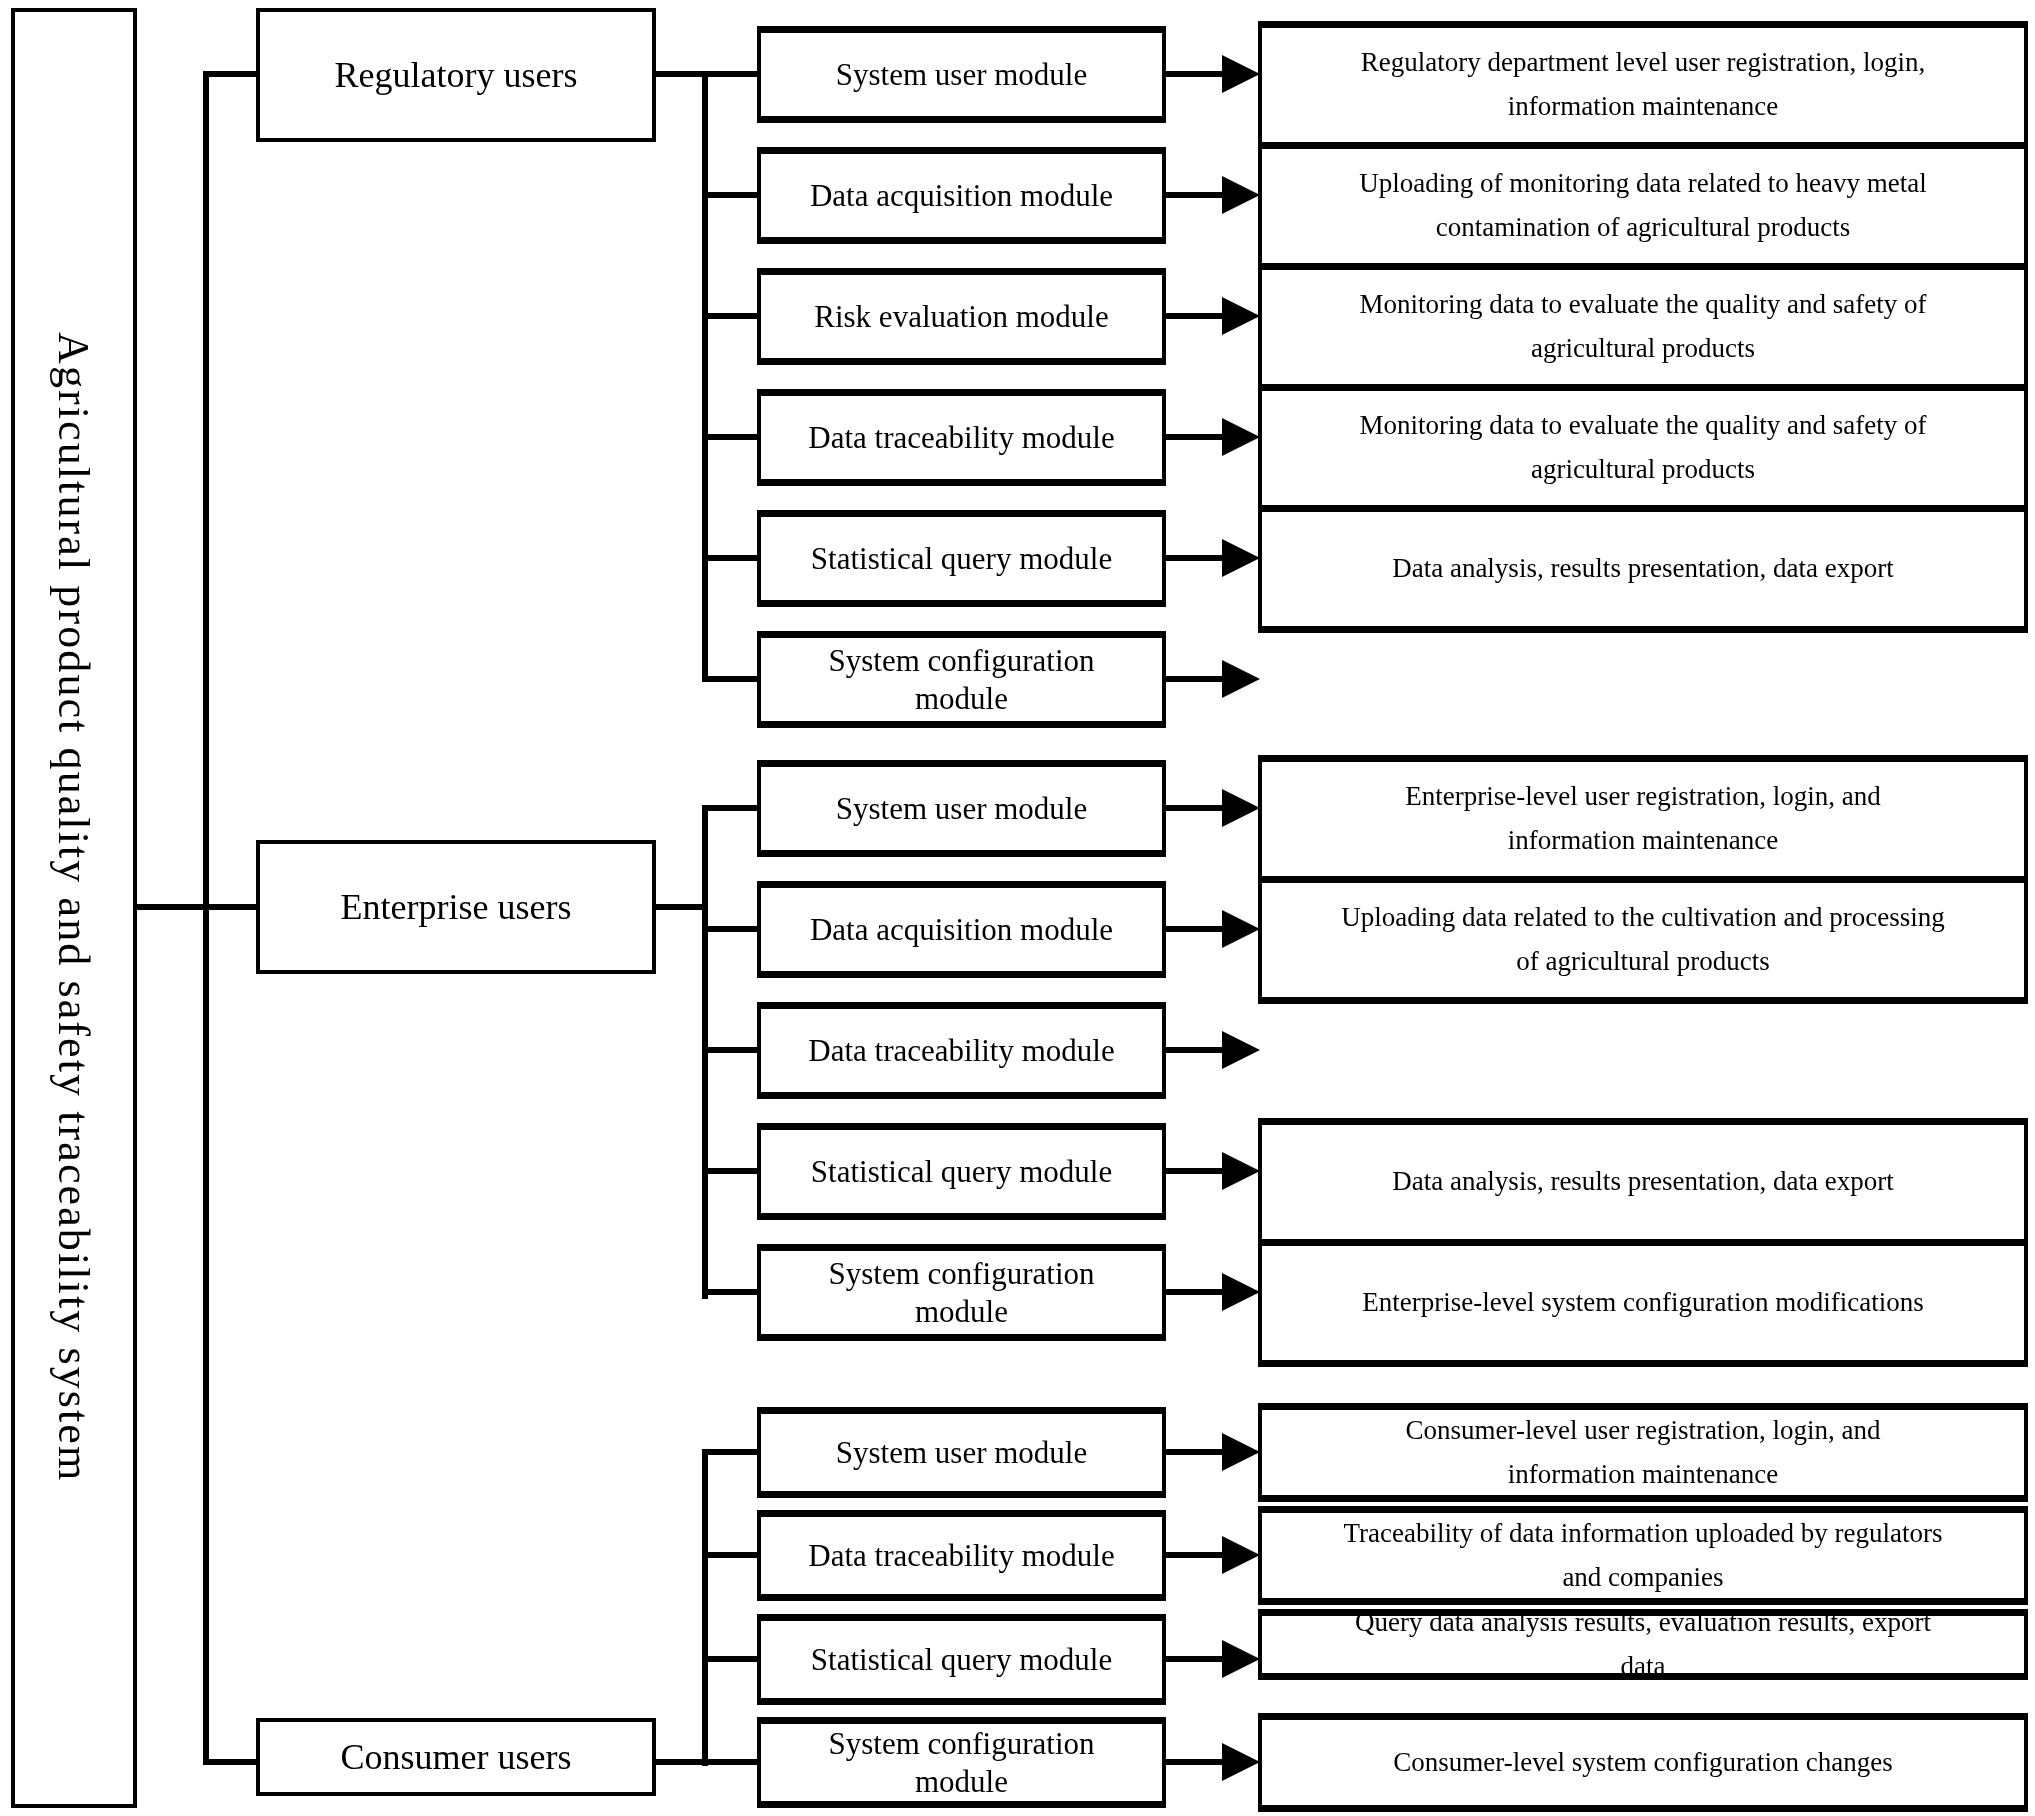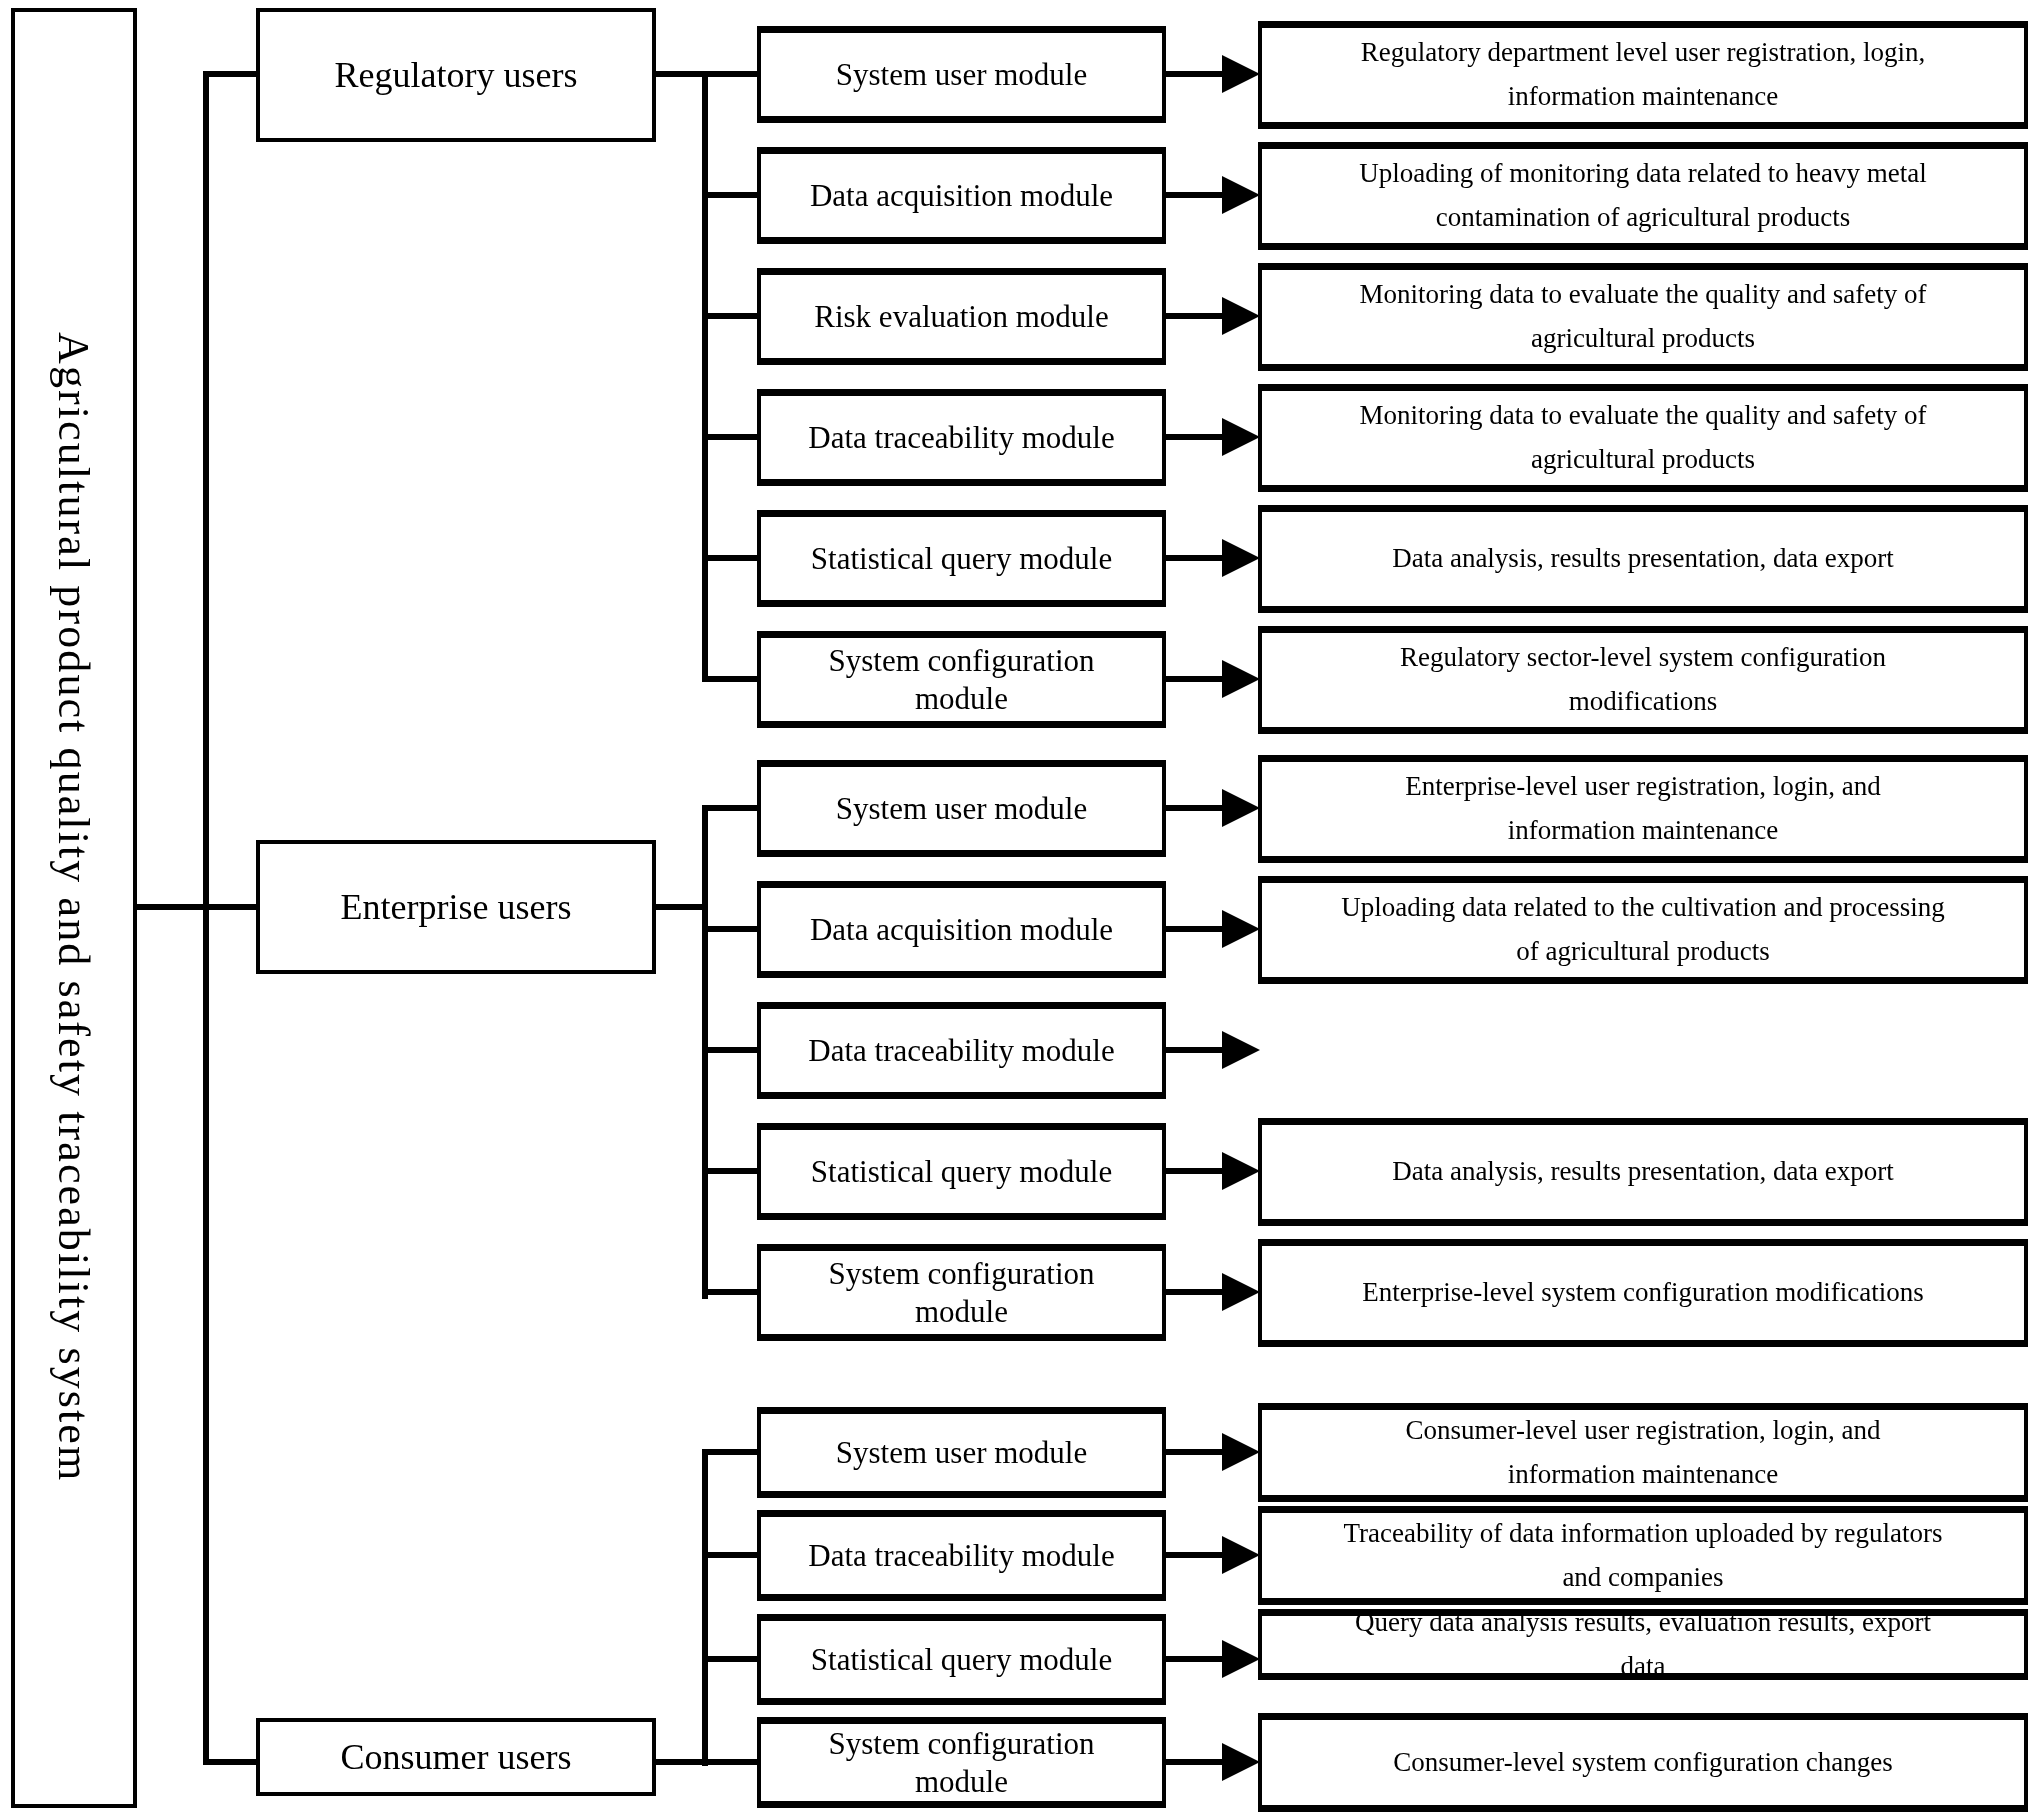--- a/index.html
+++ b/index.html
@@ -15,21 +15,21 @@
   .head{position:absolute;left:1222px;width:0;height:0;z-index:1;
     border-top:19px solid transparent;border-bottom:19px solid transparent;border-left:38px solid #000;}
   .box{position:absolute;box-sizing:border-box;background:#ffffff;border:4.3px solid #000;
     display:flex;align-items:center;justify-content:center;text-align:center;z-index:2;}
   .root{left:10.7px;top:7.5px;width:126px;height:1800px;}
   .root-label{writing-mode:vertical-rl;text-orientation:mixed;font-size:44px;letter-spacing:2.1px;white-space:nowrap;}
   .group{left:256px;width:400px;border-width:4.8px;}
   .group-label{font-size:36px;}
   .mod{left:757px;width:409px;height:97px;border-width:7px 4.3px;}
   .mod-label{font-size:31px;line-height:1.22;white-space:pre-line;}
-  .desc{left:1258px;width:770px;height:108px;border-width:7px 4.3px;}
+  .desc{left:1258px;width:770px;height:128px;border-width:7px 4.3px;}
   .desc-label{font-size:27px;line-height:1.62;white-space:pre-line;padding:0 3.2px;}
 </style>
 </head>
 <body>
 
 <div class="canvas">
 
   <div class="box root">
     <span class="root-label">Agricultural product quality and safety traceability system</span>
   </div>
@@ -111,24 +111,20 @@
       <span class="desc-label">Data analysis, results presentation, data export</span>
     </div>
 
   <div class="stub" style="top:676px;"></div>
   <div class="box mod" style="top:631px;">
       <span class="mod-label">System configuration
 module</span>
     </div>
   <div class="shaft" style="top:676px;"></div>
   <div class="head" style="top:660px;"></div>
-  <div class="box desc" style="top:626px;">
-      <span class="desc-label">Regulatory sector-level system configuration
-modifications</span>
-    </div>
 
   <div class="stub" style="top:805px;"></div>
   <div class="box mod" style="top:760px;">
       <span class="mod-label">System user module</span>
     </div>
   <div class="shaft" style="top:805px;"></div>
   <div class="head" style="top:789px;"></div>
   <div class="box desc" style="top:755px;">
       <span class="desc-label">Enterprise-level user registration, login, and
 information maintenance</span>

